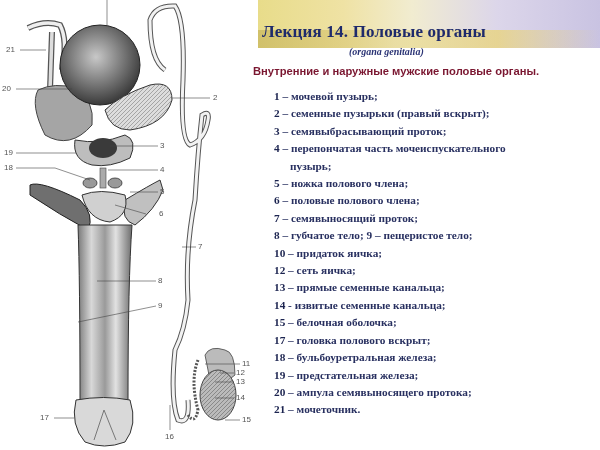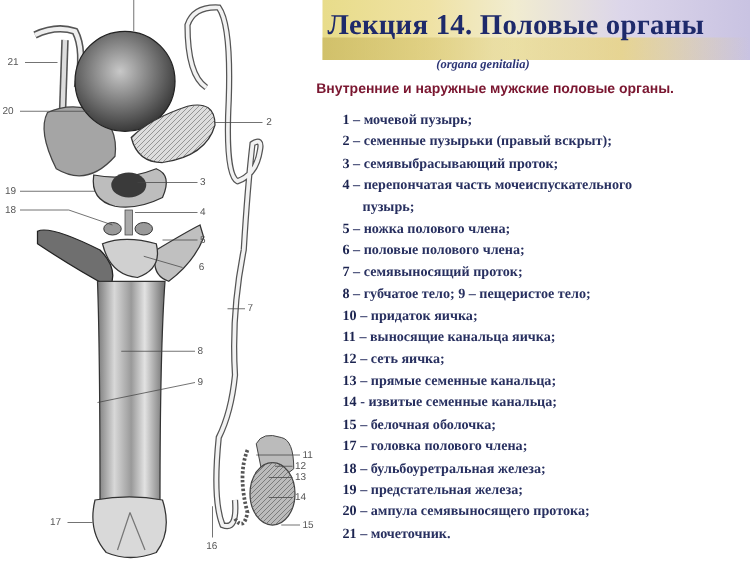--- a/index.html
+++ b/index.html
@@ -4,21 +4,21 @@
 <style>
   html, body { margin:0; padding:0; }
   body { width:600px; height:450px; position:relative; overflow:hidden; background:#ffffff; font-family:"DejaVu Serif","Liberation Serif",serif; }
   .figure { position:absolute; left:0; top:0; width:260px; height:450px; }
   .figure svg { position:absolute; left:0; top:0; }
   .lbl { position:absolute; font-family:"Liberation Sans","DejaVu Sans",sans-serif; font-size:8px; color:#555; }
   .banner { position:absolute; left:258px; top:0; width:342px; height:48px;
     background: linear-gradient(90deg, #e8dc8a 0%, #efe2a4 25%, #f1ecd0 45%, #dcd6ea 70%, #c9c3e2 100%); }
   .banner::after { content:""; position:absolute; left:0; right:0; top:30px; height:18px;
     background: linear-gradient(90deg, rgba(190,170,80,0.55), rgba(220,200,100,0.35) 40%, rgba(240,210,60,0.5) 70%, rgba(255,255,255,0) 100%); }
-  .title { position:absolute; left:262px; top:7px; font-family:"Liberation Serif","DejaVu Serif",serif; font-weight:bold; font-size:23px; color:#1e2a6b; letter-spacing:0.2px; z-index:2; white-space:nowrap; }
+  .title { position:absolute; left:262px; top:22px; font-family:"Liberation Serif","DejaVu Serif",serif; font-weight:bold; font-size:17px; color:#1e2a6b; letter-spacing:0.2px; z-index:2; white-space:nowrap; }
   .subtitle { position:absolute; left:349px; top:46px; font-family:"Liberation Serif",serif; font-style:italic; font-weight:bold; font-size:10px; color:#2b3475; white-space:nowrap; }
   .desc { position:absolute; left:253px; top:65px; font-family:Liberation Sans, sans-serif; font-weight:bold; font-size:11.2px; color:#7a1630; white-space:nowrap; }
   .legend { position:absolute; left:274px; top:88px; margin:0; padding:0; list-style:none; }
   .legend li { font-family:"Liberation Serif",serif; font-weight:bold; font-size:11.3px; color:#283060; line-height:17.4px; white-space:nowrap; }
   .legend li .num { color:#1c2450; }
   .legend li.indent { padding-left:16px; }
 </style>
 </head>
 <body>
 
@@ -132,23 +132,22 @@
   <li><span class="num">1</span><span> – мочевой  пузырь;</span></li>
   <li><span class="num">2</span><span> – семенные пузырьки (правый вскрыт);</span></li>
   <li><span class="num">3</span><span> – семявыбрасывающий проток;</span></li>
   <li><span class="num">4</span><span> – перепончатая часть мочеиспускательного</span></li>
   <li class="indent"><span class="num"></span><span>пузырь;</span></li>
   <li><span class="num">5</span><span> – ножка полового члена;</span></li>
   <li><span class="num">6</span><span> – половые полового члена;</span></li>
   <li><span class="num">7</span><span> – семявыносящий проток;</span></li>
   <li><span class="num">8</span><span> – губчатое тело;     9 – пещеристое тело;</span></li>
   <li><span class="num">10</span><span> – придаток яичка;</span></li>
-  <li><span class="num">11</span><span> – выносящие канальца яичка;</span></li>
   <li><span class="num">12</span><span> – сеть яичка;</span></li>
   <li><span class="num">13</span><span> – прямые семенные канальца;</span></li>
   <li><span class="num">14</span><span> -  извитые семенные канальца;</span></li>
   <li><span class="num">15</span><span> – белочная оболочка;</span></li>
-  <li><span class="num">17</span><span> – головка полового члена;</span></li>
+  <li><span class="num">17</span><span> – головка полового вскрыт;</span></li>
   <li><span class="num">18</span><span> – бульбоуретральная железа;</span></li>
   <li><span class="num">19</span><span> – предстательная железа;</span></li>
   <li><span class="num">20</span><span> – ампула семявыносящего протока;</span></li>
   <li><span class="num">21</span><span> – мочеточник.</span></li>
 </ul>
 
 </body></html>

